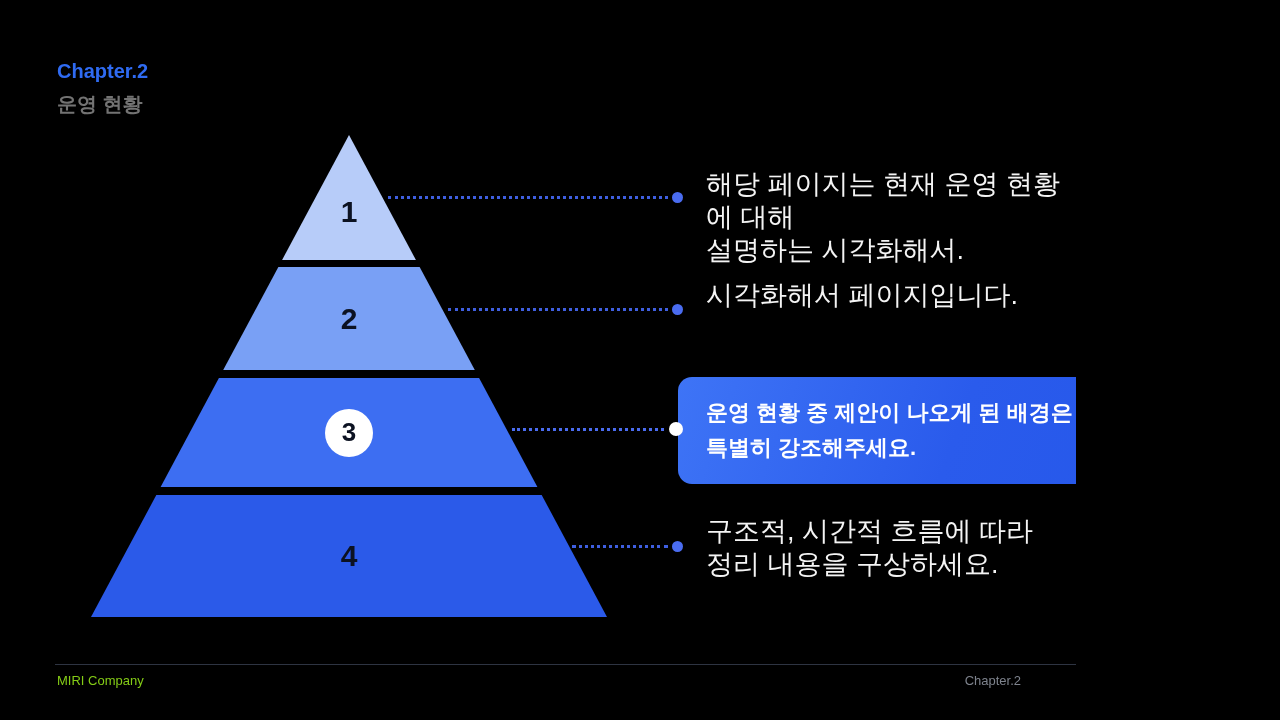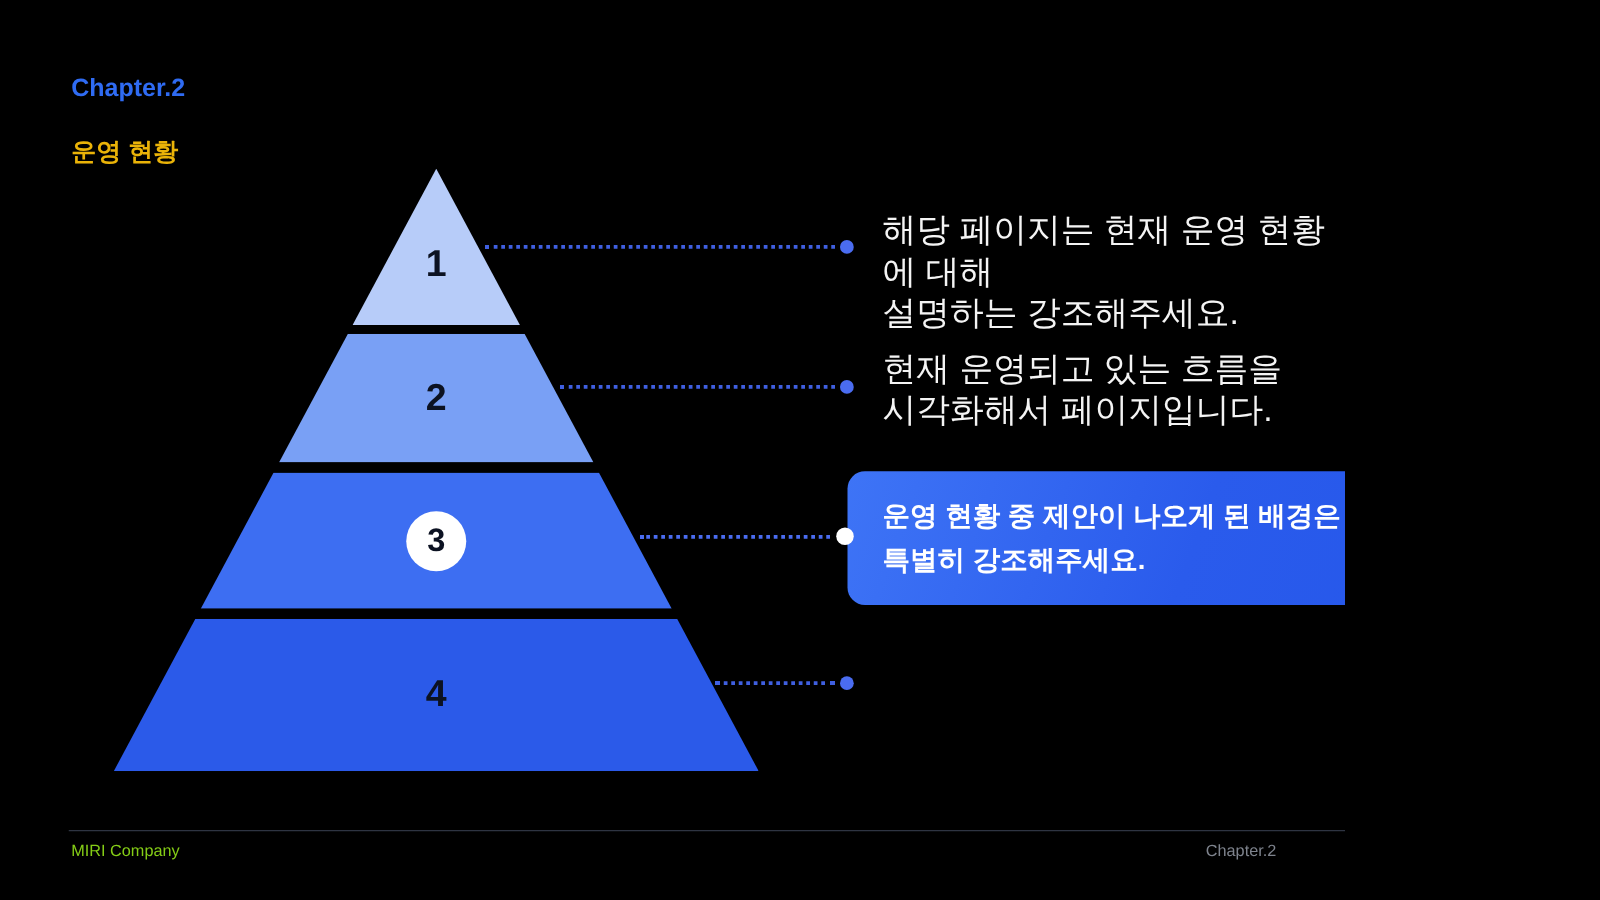--- a/index.html
+++ b/index.html
@@ -1,21 +1,21 @@
 <!DOCTYPE html>
 <html><head>
 <meta charset="utf-8">
 <style>
   * { margin:0; padding:0; box-sizing:border-box; }
   body { background:#000; font-family:"Liberation Sans", sans-serif; }
   .slide { position:relative; width:1076px; height:720px; background:#000000; overflow:hidden; }
 
   
   .chapter-label { position:absolute; left:57px; top:60px; font-size:20px; font-weight:600; color:#2f6bf2; }
-  .page-title   { position:absolute; left:57px; top:108px; font-size:20px; font-weight:700; color:#eab308; }
+  .page-title   { position:absolute; left:57px; top:91px; font-size:20px; font-weight:700; color:#737373; }
 
   
   .pyramid { position:absolute; left:91px; top:135px; width:516px; height:482px; }
   .band { position:absolute; left:0; width:516px; display:flex; align-items:center; justify-content:center; }
   .band1 { top:0;    height:125px; clip-path:polygon(50% 0%, 62.97% 100%, 37.03% 100%); padding-top:28px; }
   .band2 { top:132px; height:103px; clip-path:polygon(36.31% 0%, 63.69% 0%, 74.38% 100%, 25.62% 100%); }
   .band3 { top:243px; height:109px; clip-path:polygon(24.79% 0%, 75.21% 0%, 86.51% 100%, 13.49% 100%); }
   .band4 { top:360px; height:122px; clip-path:polygon(12.66% 0%, 87.34% 0%, 100% 100%, 0% 100%); }
   .num { font-size:30px; font-weight:600; color:#0c1222; }
   .num-circle { width:48px; height:48px; border-radius:50%; background:#ffffff;
@@ -88,24 +88,27 @@
     </div>
   </div>
 
   <div class="dot d1"></div>
   <div class="dot d2"></div>
   <div class="dot d3"></div>
   <div class="dot d4"></div>
 
   <div class="note n1">
     <div>해당 페이지는 현재 운영 현황에 대해</div>
-    <div>설명하는 강조해주세요.</div>
+    <div>설명하는 시각화해서.</div>
   </div>
   <div class="note n2">
-    <div>현재 운영되고 있는 흐름을</div>
     <div>시각화해서 페이지입니다.</div>
+  </div>
+  <div class="note n4">
+    <div>구조적, 시간적 흐름에 따라</div>
+    <div>정리 내용을 구상하세요.</div>
   </div>
 
   <div class="divider"></div>
   <div class="footer-left">MIRI Company</div>
   <div class="footer-right">Chapter.2</div>
 
 </div>
 
 </body></html>

